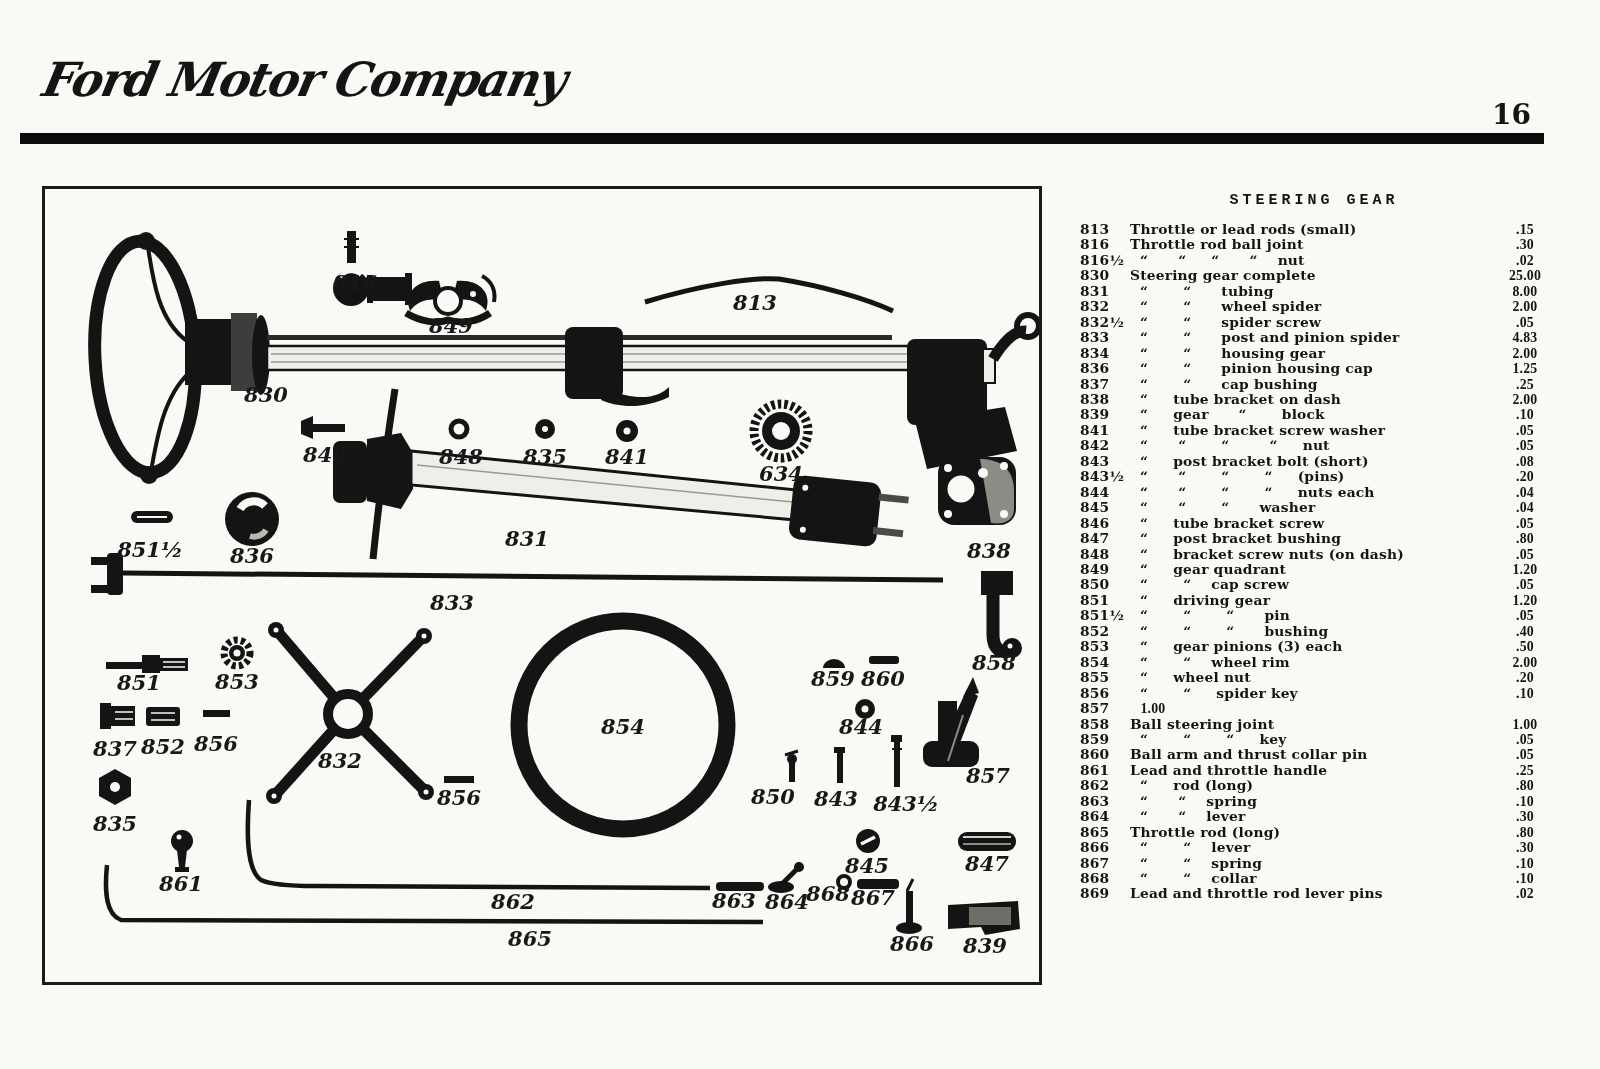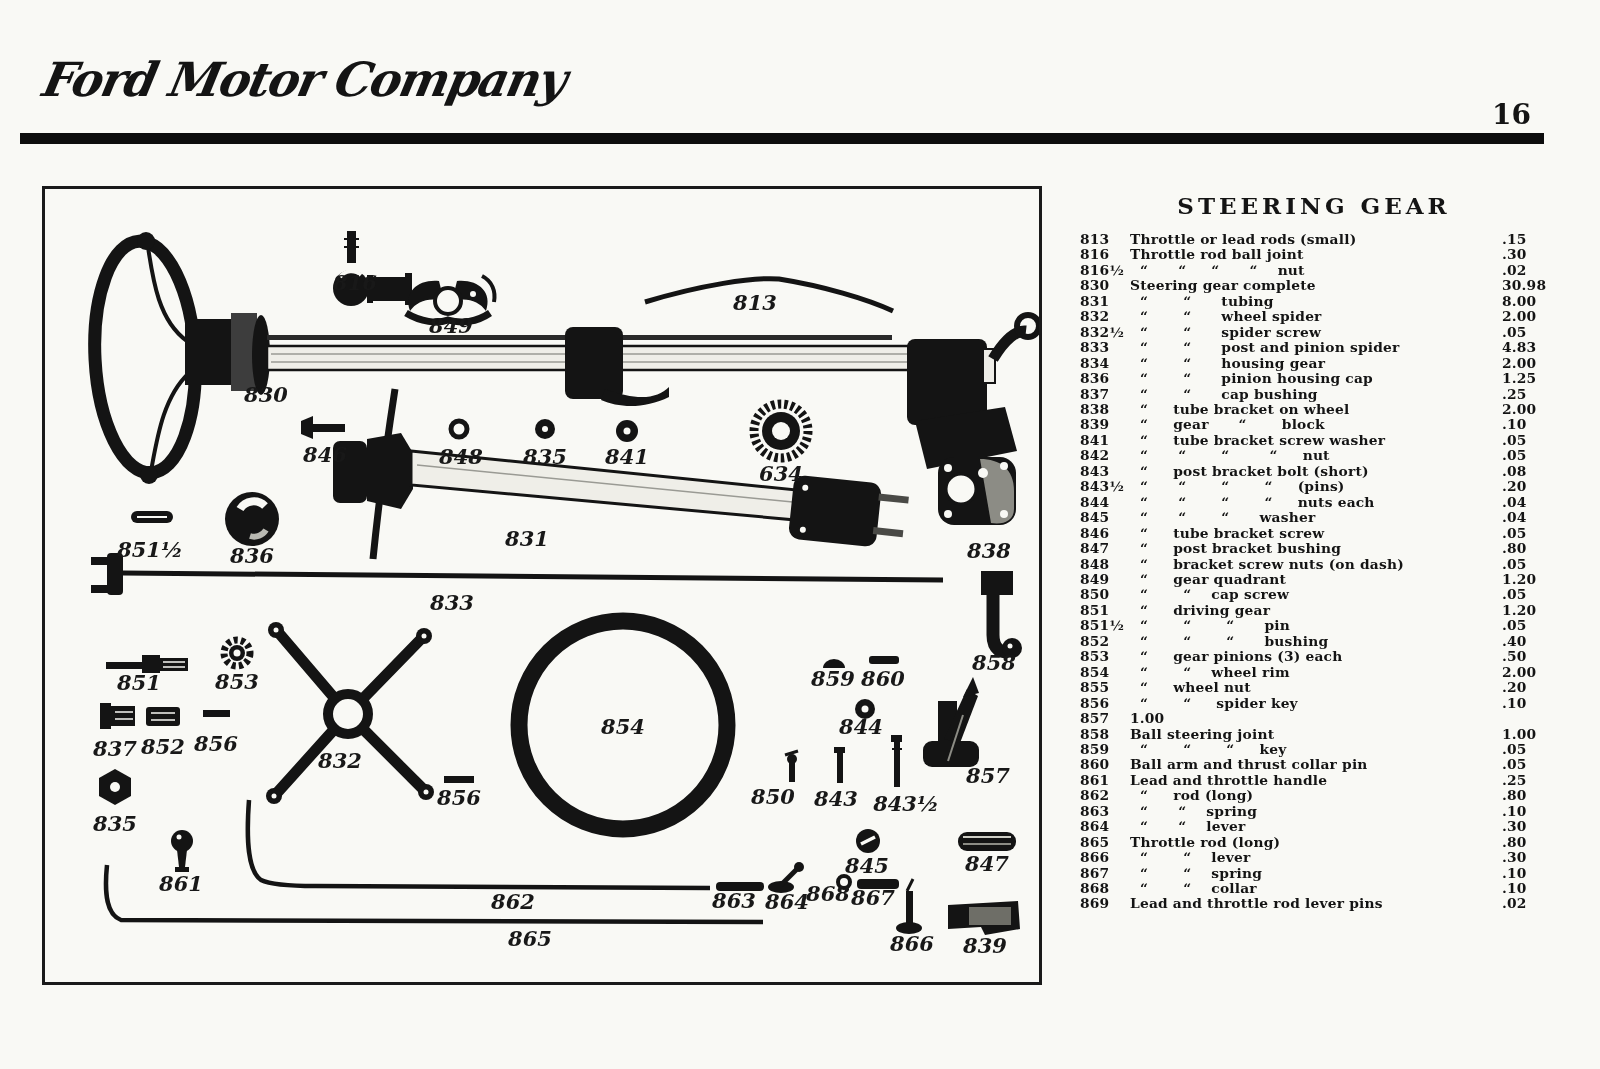--- a/index.html
+++ b/index.html
@@ -19,30 +19,30 @@
     position:absolute; left:42px; top:186px; width:1000px; height:799px;
     border:3px solid #1a1a1a; box-sizing:border-box; background:#f9f9f5;
   }
   .frame svg { width:100%; height:100%; display:block; }
   .plabel {
     font-family:"DejaVu Serif", serif; font-style:italic; font-weight:700;
     font-size:21px; fill:#181818; text-anchor:middle;
   }
   .plist { position:absolute; left:1080px; top:192px; width:468px; }
   .ptitle {
-    text-align:center; font-size:23px; font-weight:700; letter-spacing:4px;
-    margin:0 0 13px 0; white-space:nowrap;
+    text-align:center; font-size:15px; font-weight:700; letter-spacing:4px;
+    margin:0 0 13px 0; white-space:nowrap;font-family:Liberation Mono, monospace;
   }
   .plrow {
     display:flex; align-items:flex-end;
     font-size:13.8px; line-height:15.45px; font-weight:700; letter-spacing:0.2px;
   }
   .pnum   { width:50px; align-self:flex-start; flex:none; }
   .pdesc  { flex:1; white-space:pre-wrap; }
-  .pprice { min-width:46px; text-align:left; flex:none; }
+  .pprice { min-width:46px; text-align:center; flex:none;font-family:Liberation Serif, serif; }
 </style>
 </head>
 <body>
 
 <div class="logo">Ford Motor Company</div>
 <div class="pagenum">16</div>
 <div class="rule"></div>
 
 <div class="frame">
 <svg viewBox="0 0 994 793" xmlns="http://www.w3.org/2000/svg">
@@ -383,21 +383,21 @@
         <span class="pprice">.30</span>
       </div>
       <div class="plrow">
         <span class="pnum">816½</span>
         <span class="pdesc">  “      “     “      “    nut</span>
         <span class="pprice">.02</span>
       </div>
       <div class="plrow">
         <span class="pnum">830</span>
         <span class="pdesc">Steering gear complete</span>
-        <span class="pprice">30.98</span>
+        <span class="pprice">25.00</span>
       </div>
       <div class="plrow">
         <span class="pnum">831</span>
         <span class="pdesc">  “       “      tubing</span>
         <span class="pprice">8.00</span>
       </div>
       <div class="plrow">
         <span class="pnum">832</span>
         <span class="pdesc">  “       “      wheel spider</span>
         <span class="pprice">2.00</span>
@@ -422,21 +422,21 @@
         <span class="pdesc">  “       “      pinion housing cap</span>
         <span class="pprice">1.25</span>
       </div>
       <div class="plrow">
         <span class="pnum">837</span>
         <span class="pdesc">  “       “      cap bushing</span>
         <span class="pprice">.25</span>
       </div>
       <div class="plrow">
         <span class="pnum">838</span>
-        <span class="pdesc">  “     tube bracket on wheel</span>
+        <span class="pdesc">  “     tube bracket on dash</span>
         <span class="pprice">2.00</span>
       </div>
       <div class="plrow">
         <span class="pnum">839</span>
         <span class="pdesc">  “     gear      “       block</span>
         <span class="pprice">.10</span>
       </div>
       <div class="plrow">
         <span class="pnum">841</span>
         <span class="pdesc">  “     tube bracket screw washer</span>

